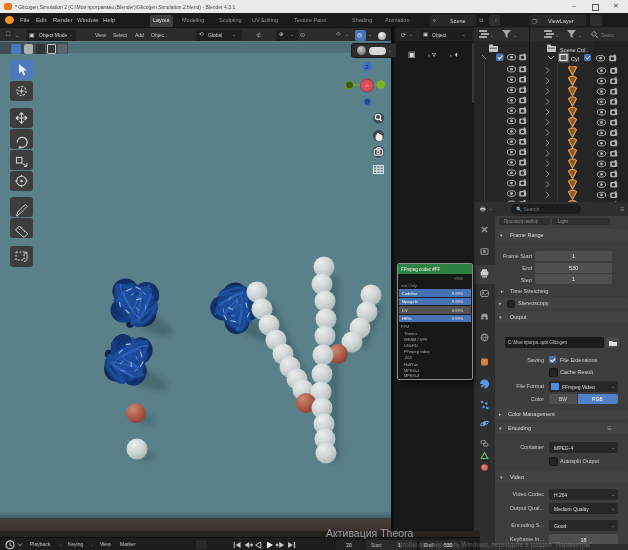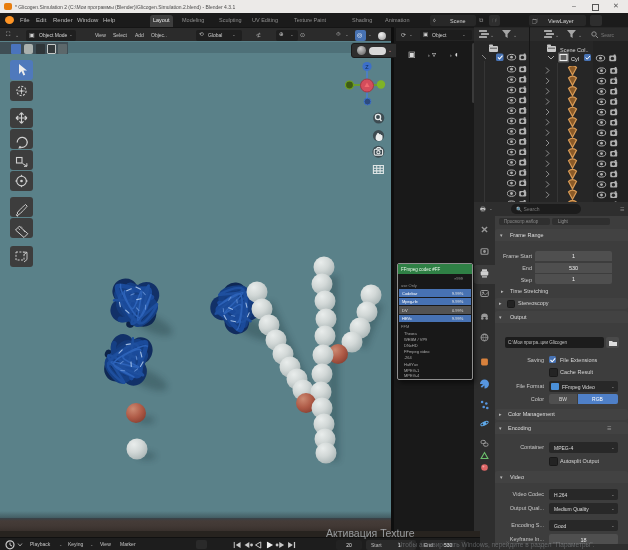--- a/index.html
+++ b/index.html
@@ -582,14 +582,14 @@
   <div class="tx" style="left:6px;top:66.5px;font-size:4px;">Theora</div>
   <div class="tx" style="left:6px;top:72.5px;font-size:4px;">WEBM / VP9</div>
   <div class="tx" style="left:6px;top:78.5px;font-size:4px;">DNxHD</div>
   <div class="tx" style="left:6px;top:84.5px;font-size:4px;">FFmpeg video</div>
   <div class="tx" style="left:6px;top:90.5px;font-size:4px;">.264</div>
   <div class="tx" style="left:6px;top:97.5px;font-size:4px;">HuffYuv</div>
   <div class="tx" style="left:6px;top:103.5px;font-size:4px;">MPEG-1</div>
   <div class="tx" style="left:6px;top:109px;font-size:4px;">MPEG-4</div>
 </div>
 
-<div class="tx" style="left:326px;top:527px;font-size:10.5px;color:rgba(210,216,222,.66);z-index:50;">Активация Texture</div>
+<div class="tx" style="left:326px;top:527px;font-size:10.5px;color:rgba(210,216,222,.66);z-index:50;">Активация Theora</div>
 <div class="tx" style="left:398px;top:541px;font-size:6.5px;color:rgba(195,202,209,.34);z-index:50;">Чтобы активировать Windows, перейдите в раздел "Параметры".</div>
 
 </body></html>

